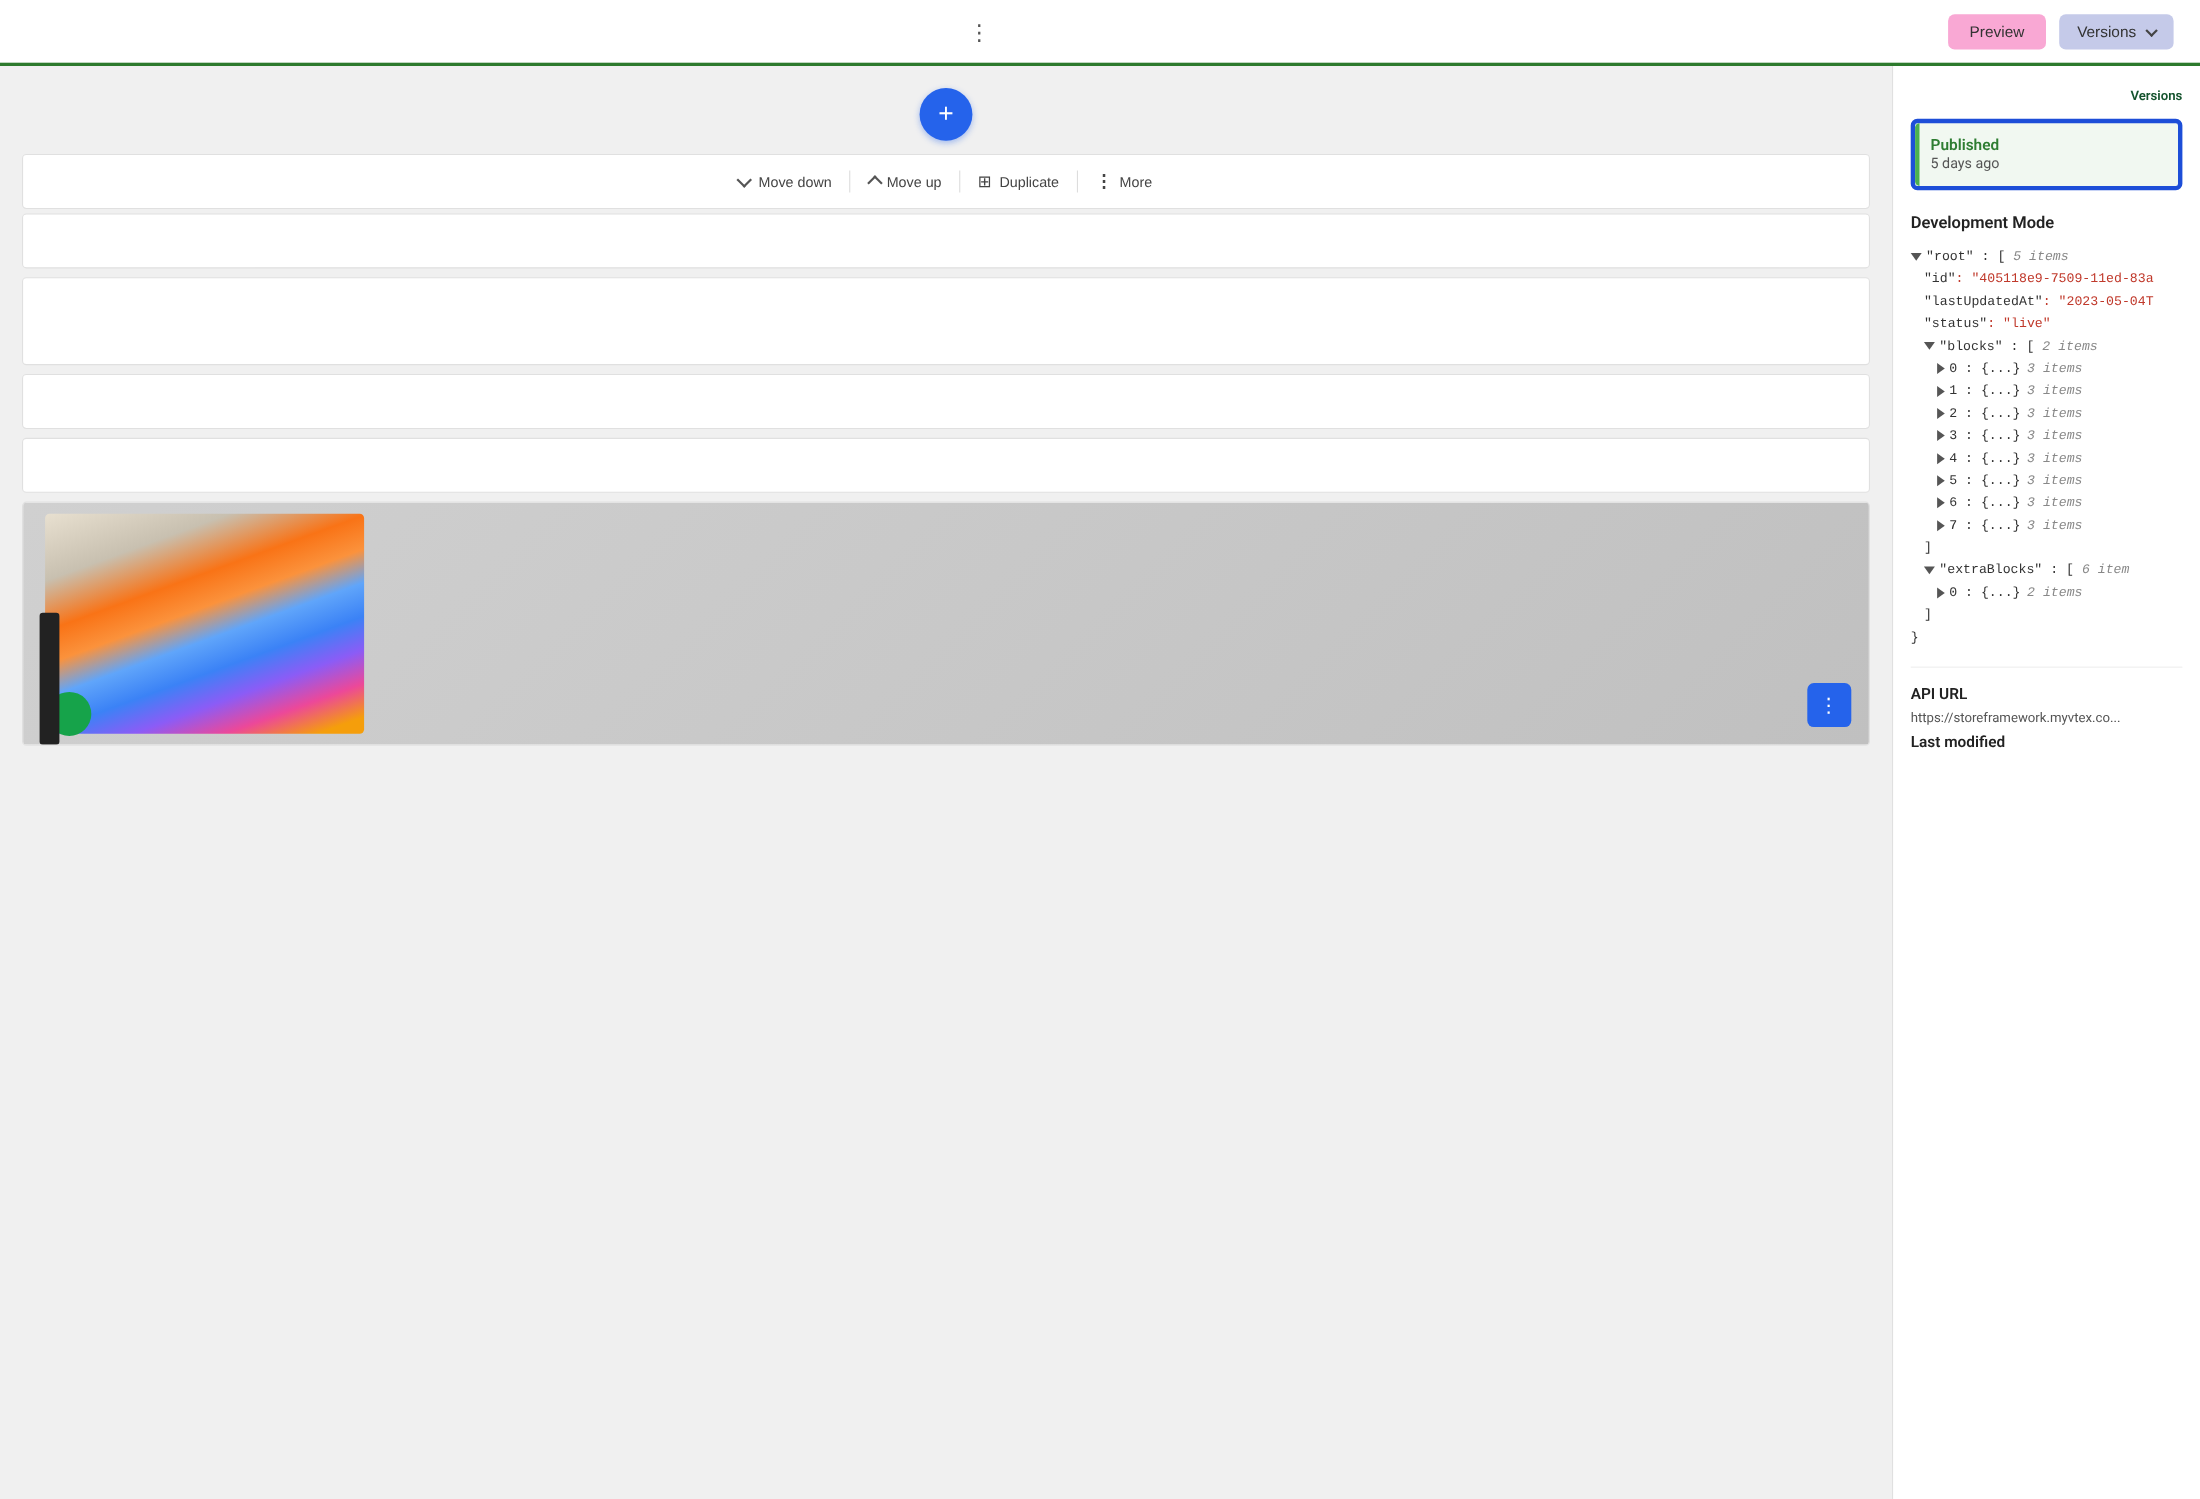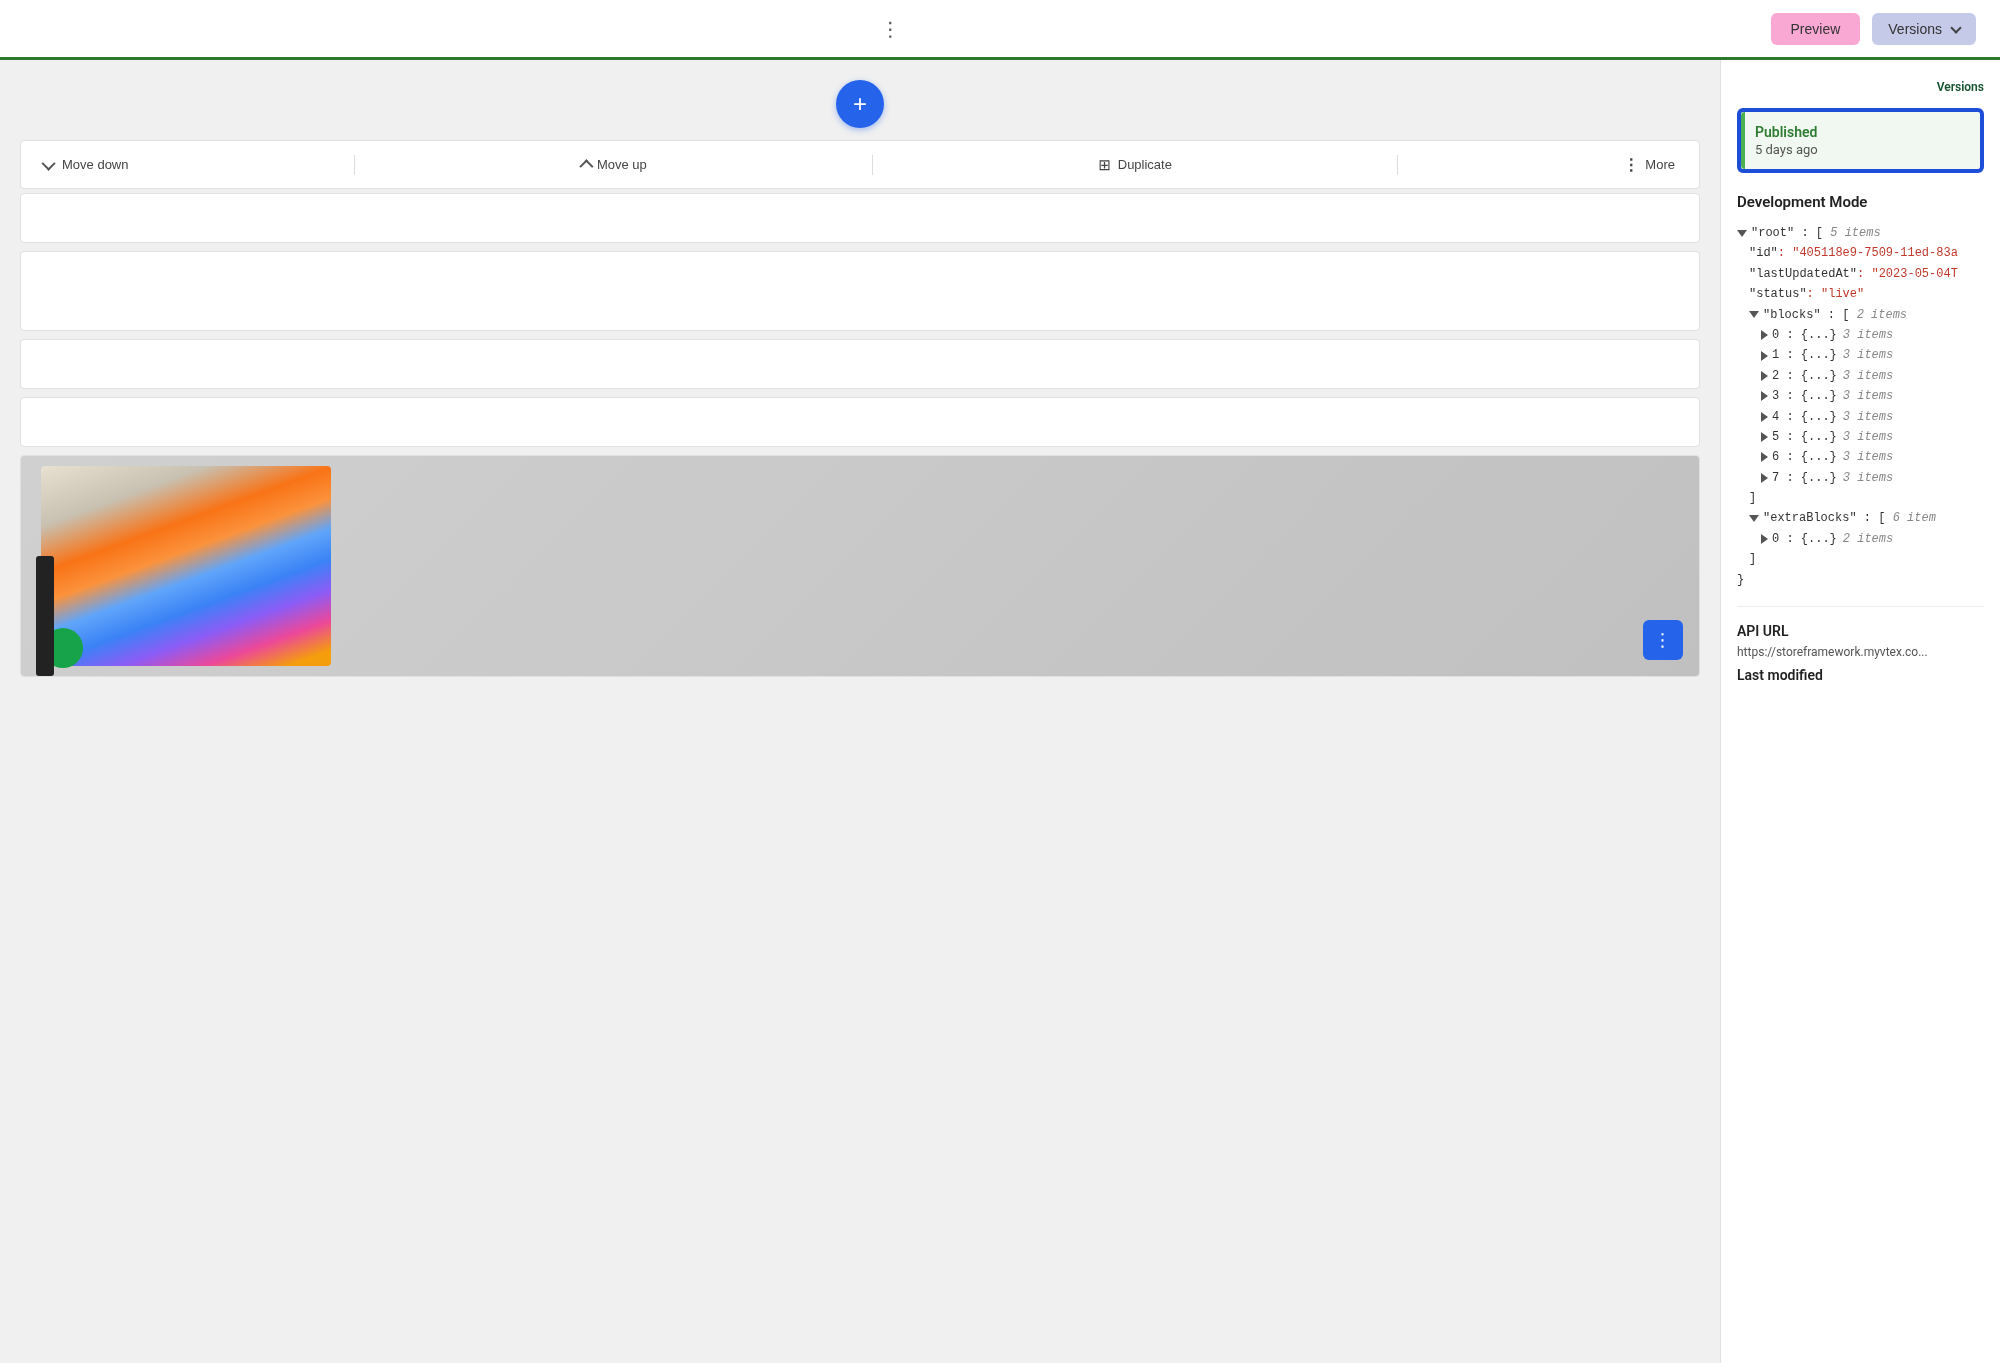--- a/index.html
+++ b/index.html
@@ -100,21 +100,21 @@
     }
 
     
     .block-toolbar {
       background: #fff;
       border: 1px solid #e0e0e0;
       border-radius: 4px;
       padding: 10px 16px;
       display: flex;
       align-items: center;
-      justify-content: space-between;
+      justify-content: center;
       gap: 8px;
       margin-bottom: 4px;
     }
 
     .toolbar-btn {
       background: none;
       border: none;
       cursor: pointer;
       display: flex;
       align-items: center;

